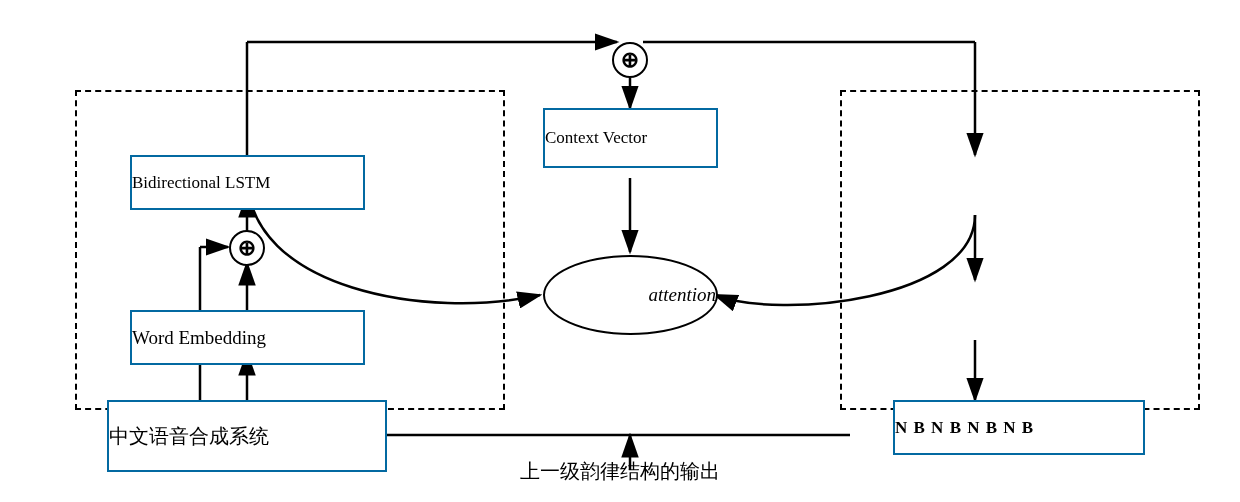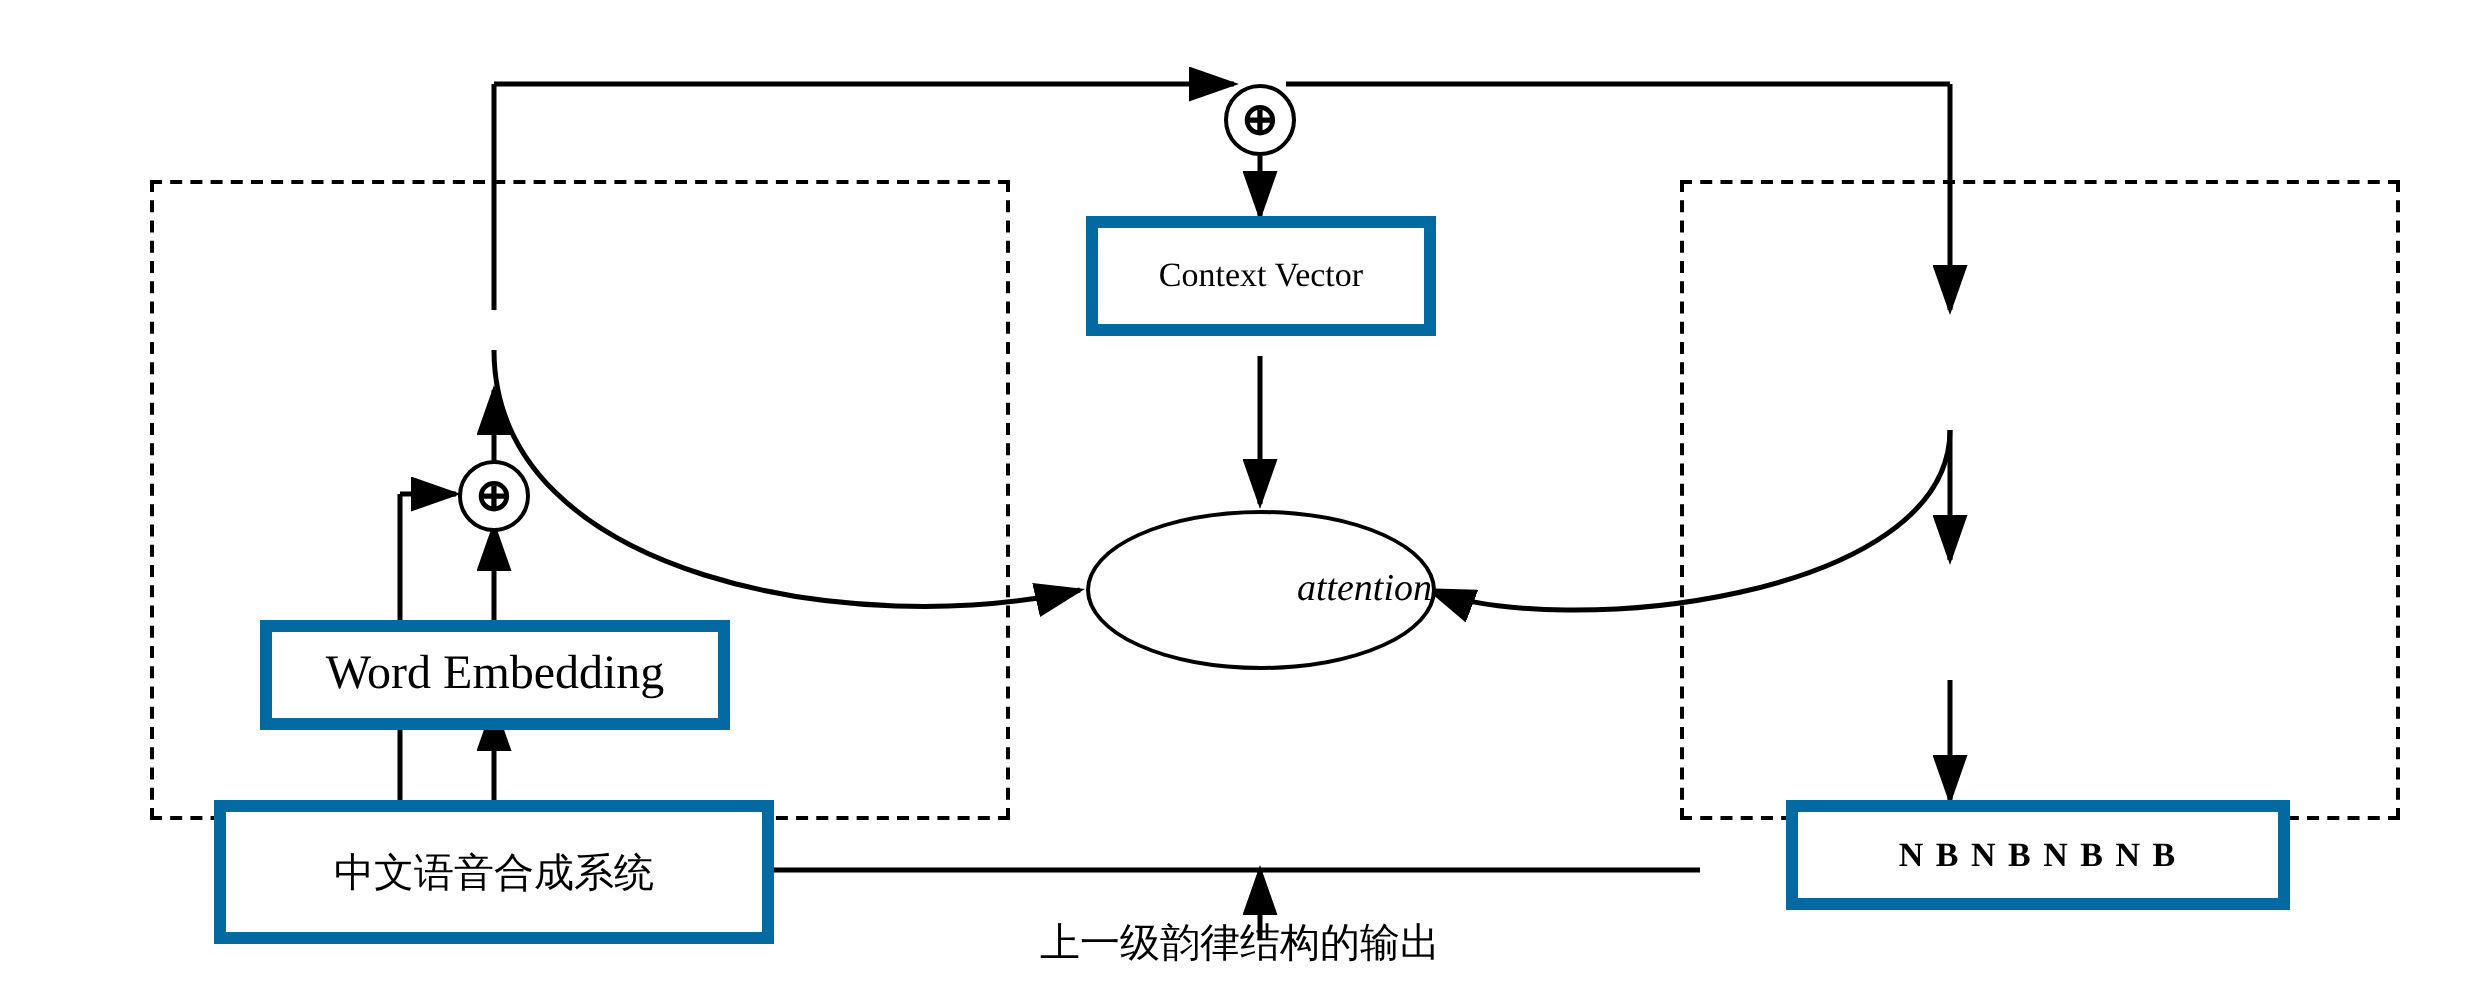--- a/index.html
+++ b/index.html
@@ -11,25 +11,24 @@
       overflow: hidden;
       position: relative;
     }
     .diagram {
       width: 1240px;
       height: 502px;
       position: relative;
     }
     .box {
       position: absolute;
-      border: 6px solid #0369a1;
+      border: 2px solid #0369a1;
       background: #fff;
       display: flex;
       align-items: center;
-      justify-content: center;
       text-align: center;
       font-size: 18px;
       font-family: 'Times New Roman', serif;
     }
     .dashed-box {
       position: absolute;
       border: 2px dashed #000;
       background: transparent;
     }
     .label-italic {
@@ -125,28 +124,31 @@
   <div class="dashed-box" style="left:75px; top:90px; width:430px; height:320px;"></div>
   <div class="label-italic" style="left:90px; top:93px;"></div>
 
   <div class="dashed-box" style="left:840px; top:90px; width:360px; height:320px;"></div>
   <div class="label-italic" style="left:1140px; top:93px;"></div>
 
   <div class="box" style="left:107px; top:400px; width:280px; height:72px; font-size:20px; font-family:'SimSun',serif;">
     <span>中文语音合成系统</span>
   </div>
 
-  <div class="box" style="left:130px; top:310px; width:235px; height:55px; font-size:24px;">
+  <div class="box" style="left:130px; top:310px; width:235px; height:55px; font-size:19px;">
     <span>Word Embedding</span>
   </div>
 
   <div class="circle-plus" style="left:229px; top:230px;">
     <span>⊕</span>
   </div>
 
+  <div class="box" style="left:130px; top:155px; width:235px; height:55px; font-size:17px;">
+    <span>Bidirectional LSTM</span>
+  </div>
 
   <div class="box" style="left:543px; top:108px; width:175px; height:60px; font-size:17px;">
     <span>Context Vector</span>
   </div>
 
   <div class="circle-plus" style="left:612px; top:42px;">
     <span>⊕</span>
   </div>
 
   <div class="ellipse" style="left:543px; top:255px; width:175px; height:80px; font-size:19px;">

